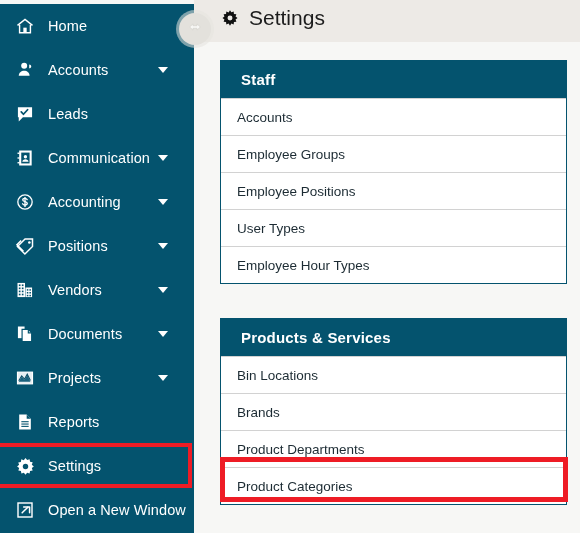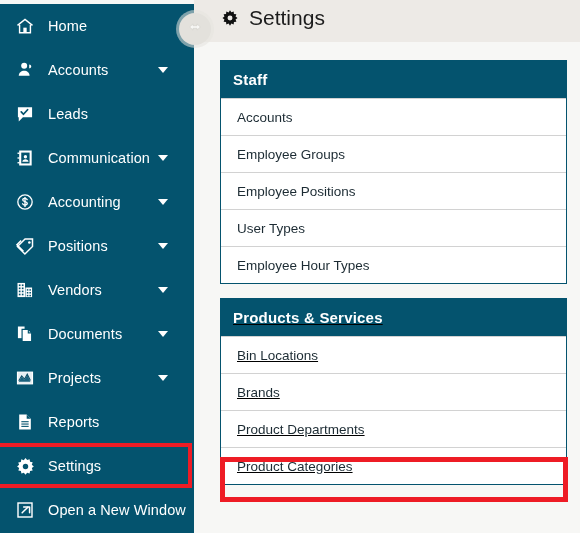--- a/index.html
+++ b/index.html
@@ -143,38 +143,38 @@
     border: 1px solid #04536e;
   }
   .panel-header {
     height: 37px;
     background: #04536e;
     color: #ffffff;
     font-size: 15px;
     font-weight: bold;
     display: flex;
     align-items: center;
-    padding-left: 12px;
+    padding-left: 20px;
     letter-spacing: 0.2px;
   }
   .panel-row {
     height: 37px;
     display: flex;
     align-items: center;
     padding-left: 16px;
     font-size: 13.5px;
     color: #1c2b33;
     background: #ffffff;
     border-top: 1px solid #d2d2d2;
     cursor: pointer;
   }
   .panel-row:first-of-type { border-top: none; }
 
   #panel-staff { top: 18px; }
-  #panel-products { top: 256px; text-decoration: underline; }
+  #panel-products { top: 276px; }
 
   
   #category-highlight {
     position: absolute;
     left: 220px;
     top: 457px;
     width: 348px;
     height: 45px;
     border: 5px solid #ee1c25;
     pointer-events: none;

